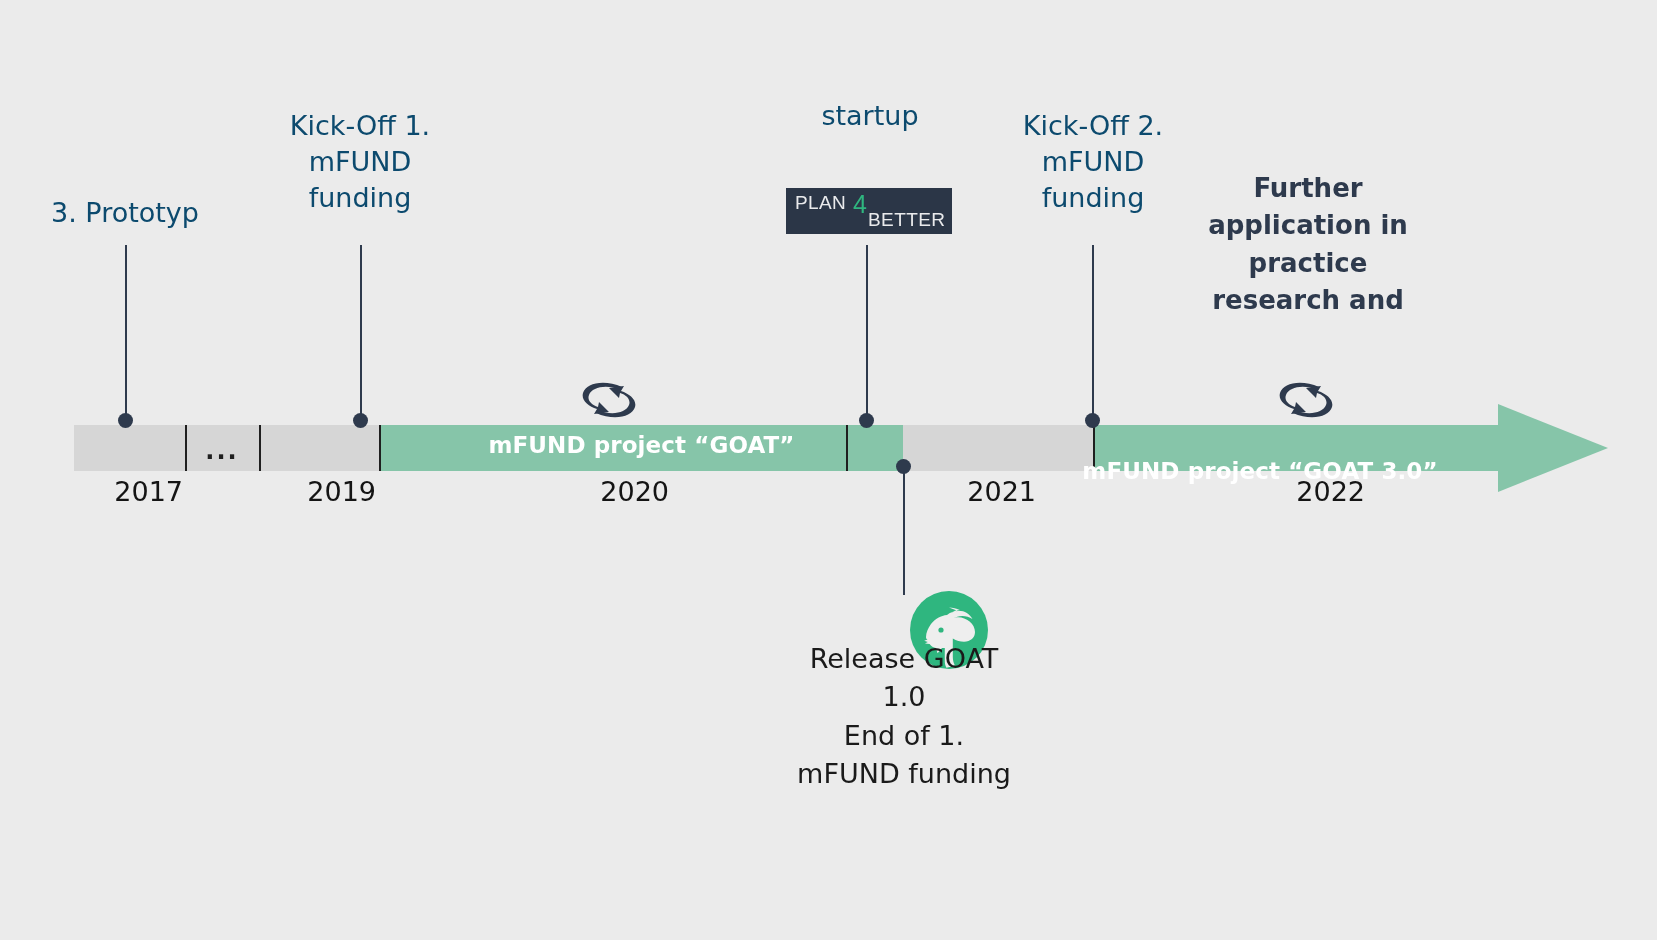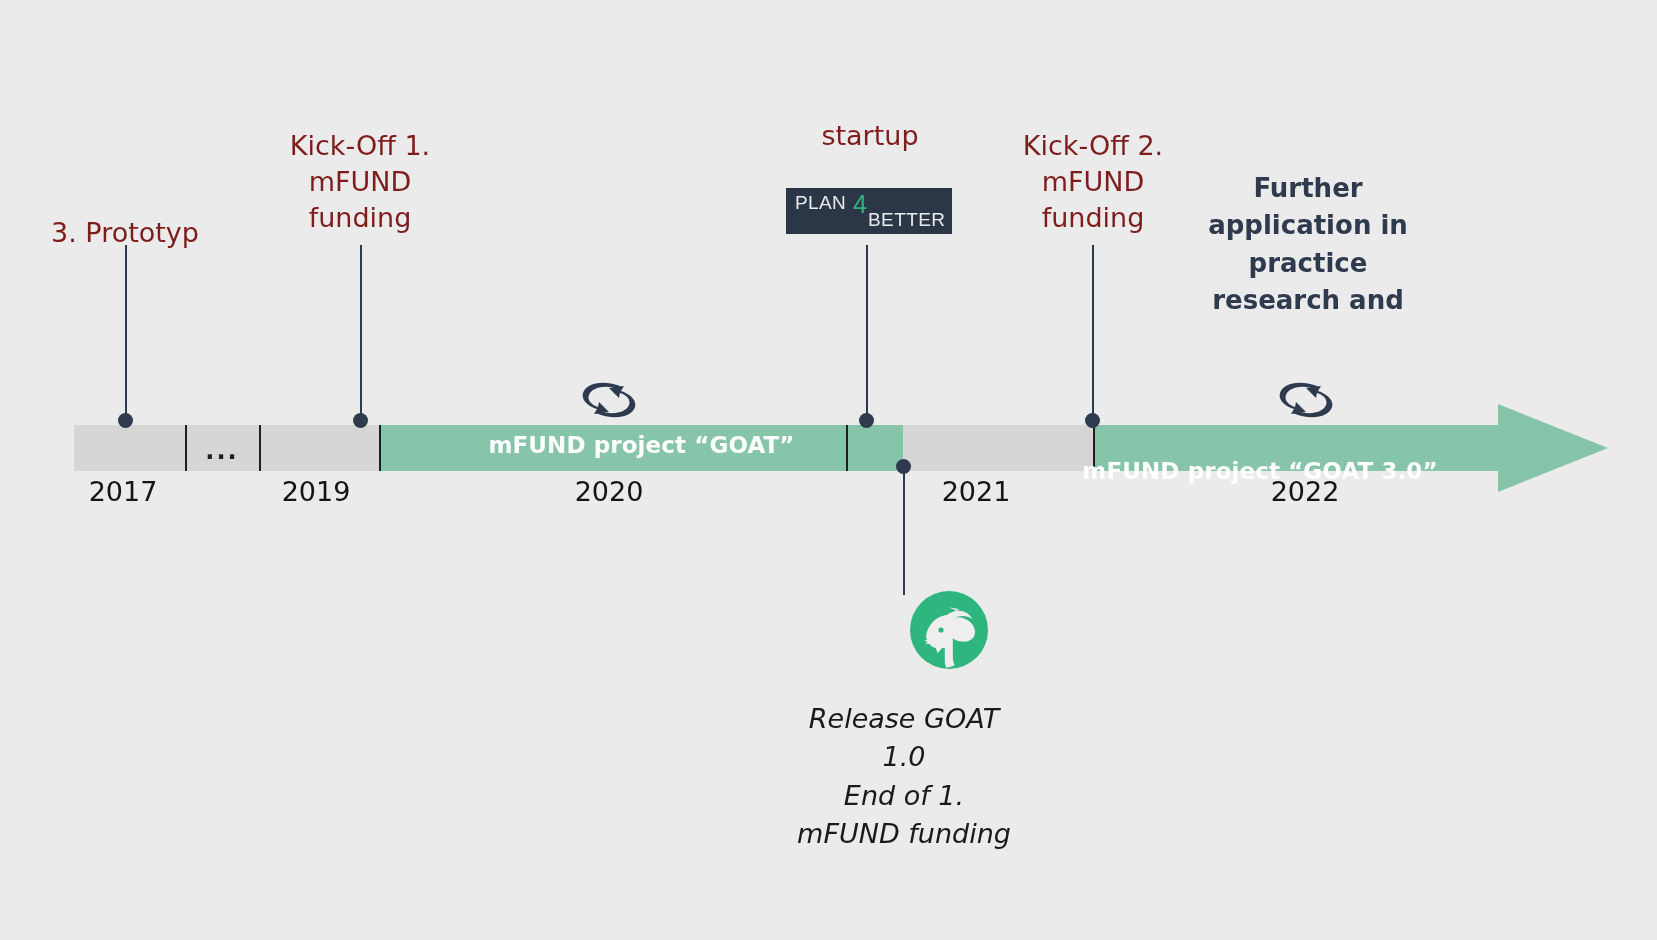--- a/index.html
+++ b/index.html
@@ -69,46 +69,45 @@
     width: 70px;
     letter-spacing: 2px;
   }
 
   
   .year {
     position: absolute;
     top: 476px;
     color: #141414;
     font-size: 27px;
-    text-align: center;
+    text-align: right;
     width: 120px;
   }
 
   
   .stem {
     position: absolute;
     width: 2px;
     background: #2e3a4d;
   }
   .dot {
     position: absolute;
     width: 15px;
     height: 15px;
     border-radius: 50%;
     background: #2e3a4d;
   }
 
   
   .note {
     position: absolute;
-    color: #7f1d1d;
+    color: #0c4a6e;
     font-size: 27px;
     line-height: 1.34;
     text-align: center;
-    margin-top: 20px;
   }
   .note-bold {
     position: absolute;
     color: #2e3a4d;
     font-size: 26px;
     line-height: 1.44;
     text-align: center;
     font-weight: bold;
   }
 
@@ -286,20 +285,20 @@
                c2.4 -1.6 5.6 -2.6 9 -2.6
                c3.8 0 7.4 1.2 10.2 3.2
                c-2.4 -5 -7.8 -8.4 -13.6 -8.4
                c-3.2 0 -6 1 -8 2.6
                c2.4 -2 5.6 -3.2 9 -3.2
                c-3.2 -1.6 -7 -2.6 -10.8 -2.6 z" fill="#eeeeee"></path>
       <circle cx="33" cy="41" r="2.6" fill="#2fb67f"></circle>
     </svg>
   </div>
 
-  <div class="bottom-note" style="left:764px; top:700px; width:280px;font-style:italic;">
+  <div class="bottom-note" style="left:764px; top:640px; width:280px;">
     <div>Release GOAT</div>
     <div>1.0</div>
     <div>End of 1.</div>
     <div>mFUND funding</div>
   </div>
 
 </div>
 
 </body></html>

